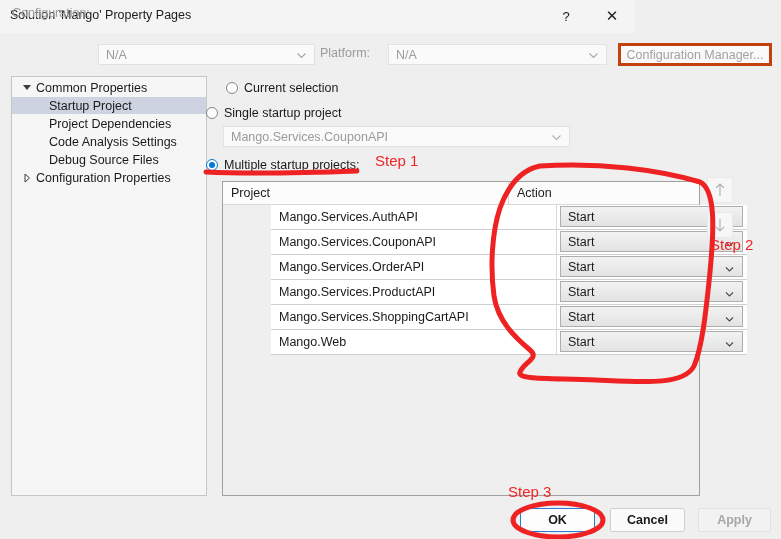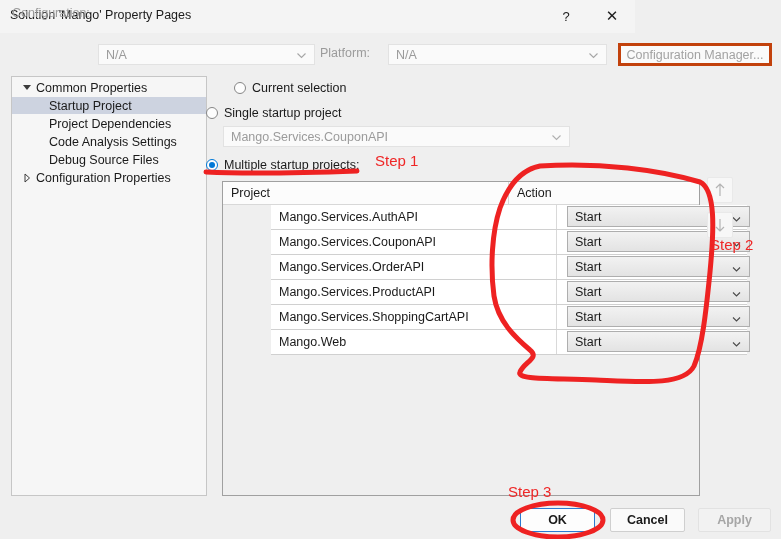--- a/index.html
+++ b/index.html
@@ -83,21 +83,21 @@
   .radio {
     width:12px; height:12px; border-radius:50%;
     border:1px solid #868686; background:#fdfdfd;
     margin-right:6px; flex:0 0 auto; position:relative;
   }
   .radio.on { border-color:#0078d7; border-width:1px; }
   .radio.on::after {
     content:''; position:absolute; left:2px; top:2px;
     width:6px; height:6px; border-radius:50%; background:#0078d7;
   }
-  #radio1 { left:198px; top:81px;padding-left:36px; }
+  #radio1 { left:190px; top:81px;padding-left:36px; }
   #radio2 { left:206px; top:106px; }
   #radio3 { left:206px; top:158px; }
   #radio3 .rtext { color:#1a1a1a; }
 
   #single-combo {
     position:absolute; left:223px; top:126px; width:347px; height:21px;
     background:#fafafa; border:1px solid #e2e2e2;
   }
 
   
@@ -120,21 +120,21 @@
     position:absolute; left:0; width:476px; height:25px;
     background:#ffffff; border-bottom:1px solid #d0d0d0;margin-left:48px;
   }
   .cell-project {
     position:absolute; left:0; top:0; width:286px; height:24px;
     display:flex; align-items:center; padding-left:8px;
     font-size:12.5px; color:#1a1a1a; white-space:nowrap;
     border-right:1px solid #d9d9d9;
   }
   .cell-action {
-    position:absolute; left:296px; top:1px; width:183px; height:21px;
+    position:absolute; left:289px; top:1px; width:183px; height:21px;
     background:linear-gradient(#f2f2f2,#e3e3e3);
     border:1px solid #aeaeae;
   }
   .cell-action .atxt {
     position:absolute; left:7px; top:3px; font-size:12.5px; color:#1a1a1a;
   }
   .cell-action .aarrow {
     position:absolute; right:8px; top:6px; color:#4a4a4a;
   }
 

